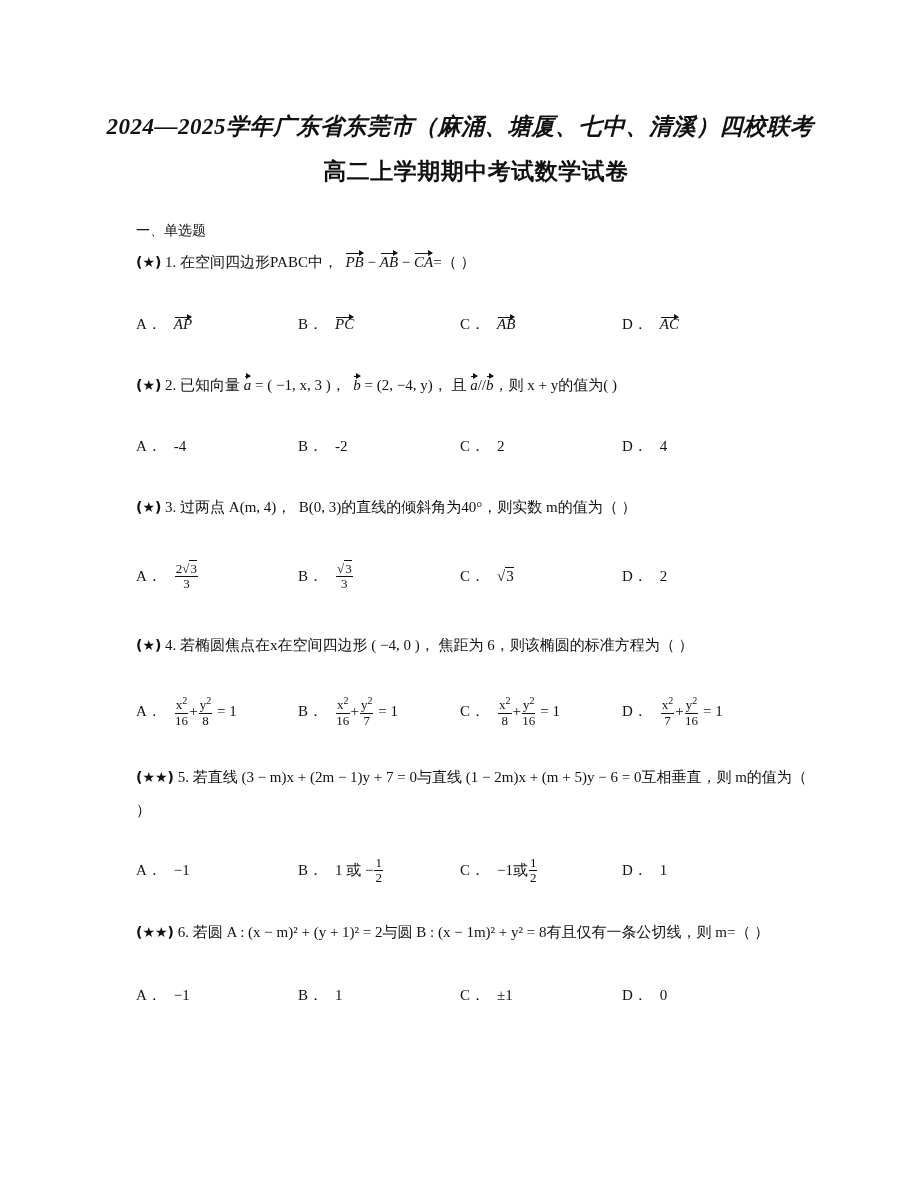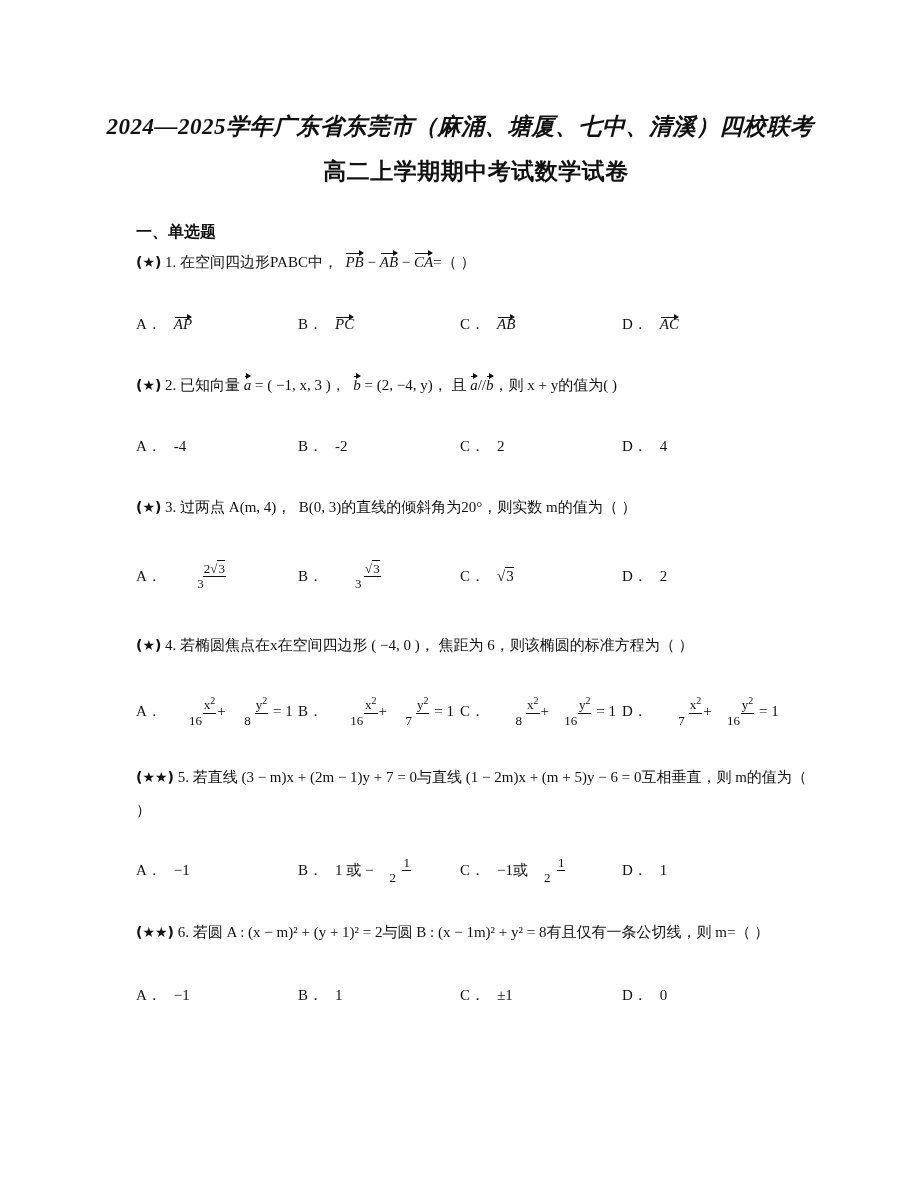--- a/index.html
+++ b/index.html
@@ -2,34 +2,34 @@
 <html><head>
 <meta charset="utf-8">
 <style>
   html, body { margin: 0; padding: 0; background: #ffffff; }
   body { width: 920px; height: 1191px; position: relative; overflow: hidden;
          font-family: "Liberation Serif", "DejaVu Serif", serif; color: #111; }
   .title { position: absolute; left: 0; width: 920px; text-align: center;
            font-weight: bold; font-size: 23px; letter-spacing: 0.5px; }
   #t1 { top: 111px; font-style: italic; }
   #t2 { top: 156px; padding-left: 16px; }
-  .section { position: absolute; left: 136px; top: 222px; font-size: 16px; font-weight: bold; }
+  .section { position: absolute; left: 136px; top: 222px; font-size: 14px; font-weight: normal; }
   .q { position: absolute; left: 136px; font-size: 15px; white-space: nowrap; line-height: 20px; }
   .star { font-family: "DejaVu Sans", sans-serif; font-weight: bold; font-size: 14px; }
   .m { }
   .vec { position: relative; display: inline-block; font-style: italic; text-align: center; }
   .vec::before { content: ""; position: absolute; left: 1px; right: 1px; top: 1px; border-top: 1px solid #111; }
   .vec::after { content: ""; position: absolute; right: 0; top: -2px; border-left: 5px solid #111;
                 border-top: 3px solid transparent; border-bottom: 3px solid transparent; }
   .opts { position: absolute; left: 136px; width: 620px; font-size: 15px; height: 40px; }
   .opt { position: absolute; top: 0; display: flex; align-items: center; height: 40px; white-space: nowrap; }
   .opt .lbl { margin-right: 12px; }
   .frac { display: inline-flex; flex-direction: column; align-items: center; vertical-align: middle;
           font-size: 13px; line-height: 14px; margin: 0 1px; }
-  .frac .num { border-bottom: 1px solid #111; padding: 0 1px; margin-left: 28px; }
+  .frac .num { border-bottom: 1px solid #111; padding: 0 1px; }
   .sup { font-size: 10px; vertical-align: super; }
   .sqrt { display: inline-block; }
   .sqrt .rad { border-top: 1px solid #111; padding-left: 1px; }
 </style>
 </head>
 <body>
 
 <div class="title" id="t1">2024—2025学年广东省东莞市（麻涌、塘厦、七中、清溪）四校联考</div>
 <div class="title" id="t2">高二上学期期中考试数学试卷</div>
 
@@ -87,21 +87,21 @@
       <span class="lbl">D．</span>
       <span>4</span>
     </div>
 </div>
 
 <div class="q" style="top:497px">
   <span class="star">(★)</span>
   <span>3.</span>
   <span>过两点</span>
   <span class="m">A(m, 4)，</span>
-  &nbsp;<span class="m">B(0, 3)</span><span>的直线的倾斜角为</span><span>20°</span><span>，则实数</span>
+  &nbsp;<span class="m">B(0, 3)</span><span>的直线的倾斜角为</span><span>40°</span><span>，则实数</span>
   <span class="m">m</span><span>的值为（ ）</span>
 </div>
 <div class="opts" style="top:556px">
   <div class="opt" style="left:0">
       <span class="lbl">A．</span>
     <span class="frac">
         <span class="num"><span>2</span><span class="sqrt">√<span class="rad">3</span></span></span>
         <span>3</span>
       </span>
     </div>

